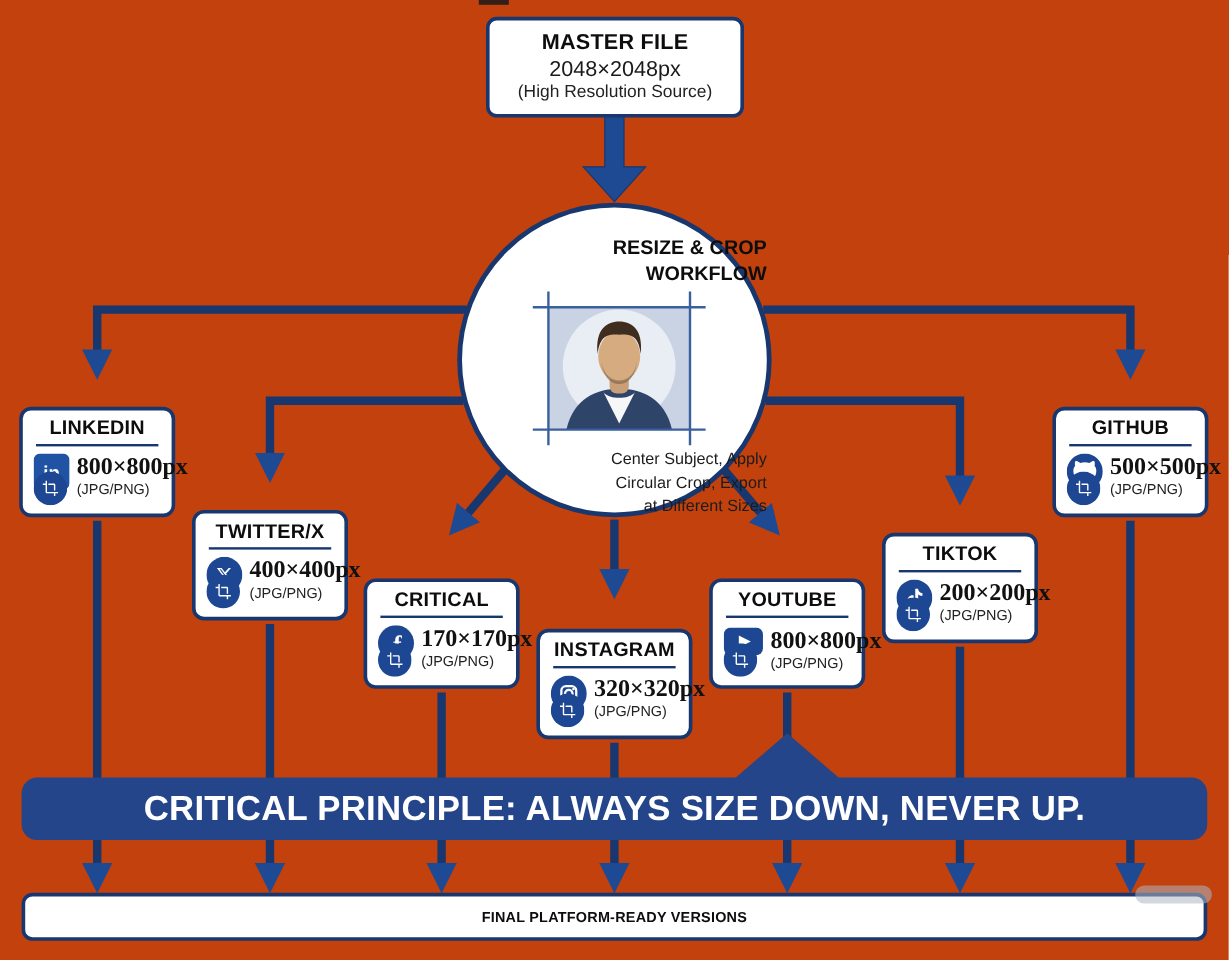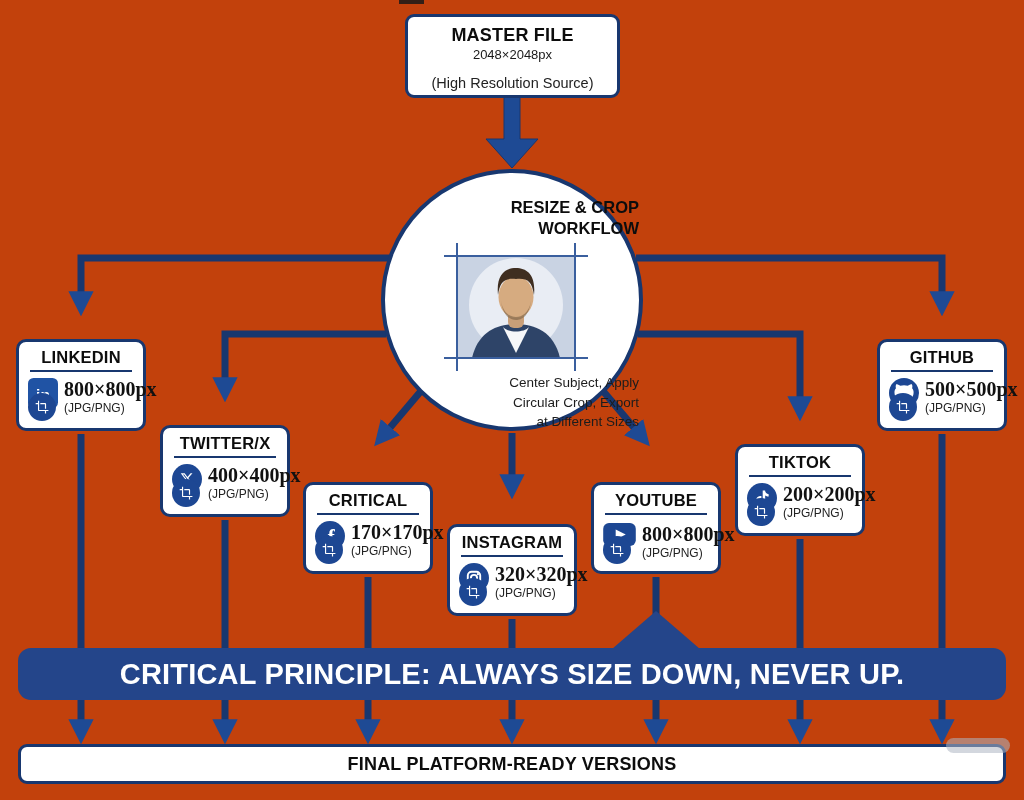--- a/index.html
+++ b/index.html
@@ -10,22 +10,22 @@
   
   .wires{position:absolute;left:0;top:0;z-index:1;}
   
   .node{
     position:absolute;background:#fff;border:3.5px solid #18376f;
     border-radius:10px;box-sizing:border-box;z-index:2;
   }
   
   .master{left:405px;top:14px;width:215px;height:84px;border-radius:9px;text-align:center;}
   .master-title{font-weight:bold;font-size:18px;color:#0d0d0d;margin-top:8px;letter-spacing:.2px;}
-  .master-size{font-size:13px;color:#1a1a1a;margin-top:1px;}
-  .master-sub{font-size:14.5px;color:#222;margin-top:13px;}
+  .master-size{font-size:18px;color:#1a1a1a;margin-top:1px;}
+  .master-sub{font-size:14.5px;color:#222;margin-top:1px;}
   
   .circle{
     left:381px;top:169px;width:262px;height:262px;border-radius:50%;
     border-width:4px;text-align:right;
   }
   .circle-title{font-weight:bold;font-size:16.5px;line-height:1.3;color:#0d0d0d;margin-top:24px;}
   .portrait{position:absolute;left:57px;top:68px;width:148px;height:132px;}
   .circle-caption{position:absolute;left:0;right:0;top:200px;font-size:13.5px;line-height:1.45;color:#1c1c1c;}
   
   .pbox{width:130px;height:92px;margin-top:23px;}
@@ -56,21 +56,21 @@
     border-left:44px solid transparent;border-right:44px solid transparent;
     border-bottom:38px solid #24458a;
   }
   .banner-bold{font-weight:bold;font-size:29px;color:#fff;letter-spacing:.2px;}
   .banner-reg{font-size:25.5px;color:#f2f5fb;margin-left:9px;}
   
   .final{
     left:18px;top:744px;width:988px;height:40px;border-width:3px;border-radius:9px;
     display:flex;align-items:center;justify-content:center;
   }
-  .final-title{font-weight:bold;font-size:18px;color:#0d0d0d;letter-spacing:.2px;}
+  .final-title{font-weight:bold;font-size:12px;color:#0d0d0d;letter-spacing:.2px;}
   
   .top-artifact{position:absolute;left:399px;top:0;width:25px;height:4px;background:#1a1a1a;opacity:.85;z-index:4;}
   .wm-blob{position:absolute;left:946px;top:738px;width:64px;height:15px;border-radius:8px;background:#aeb6c2;opacity:.55;z-index:3;}
 </style>
 </head>
 <body>
 
 <div class="stage">
 
   <svg class="wires" width="1024" height="800" viewBox="0 0 1024 800">

